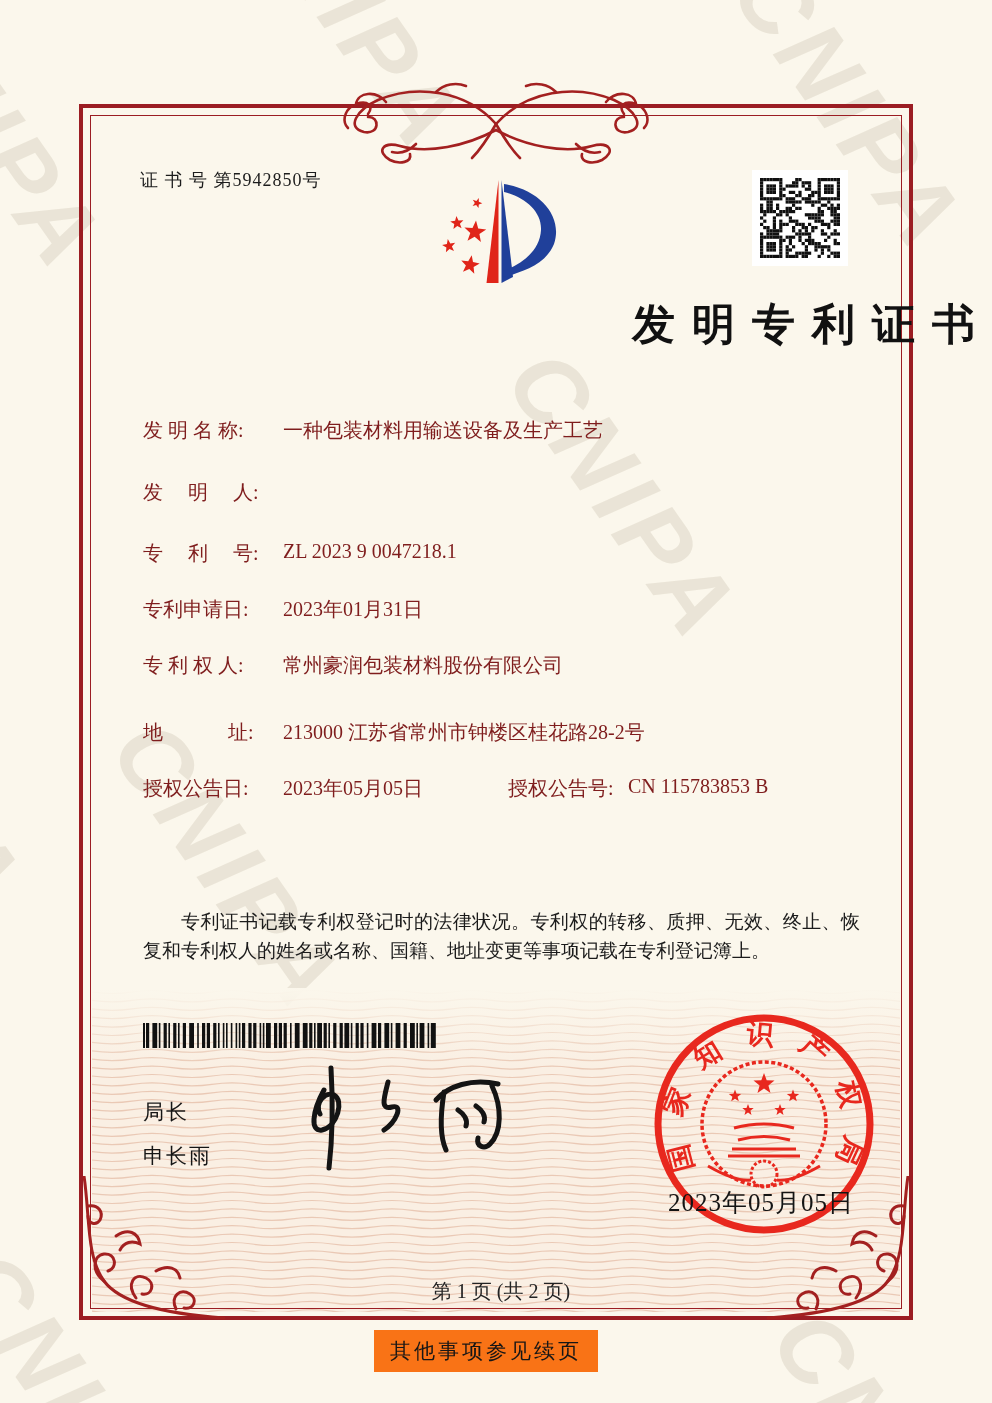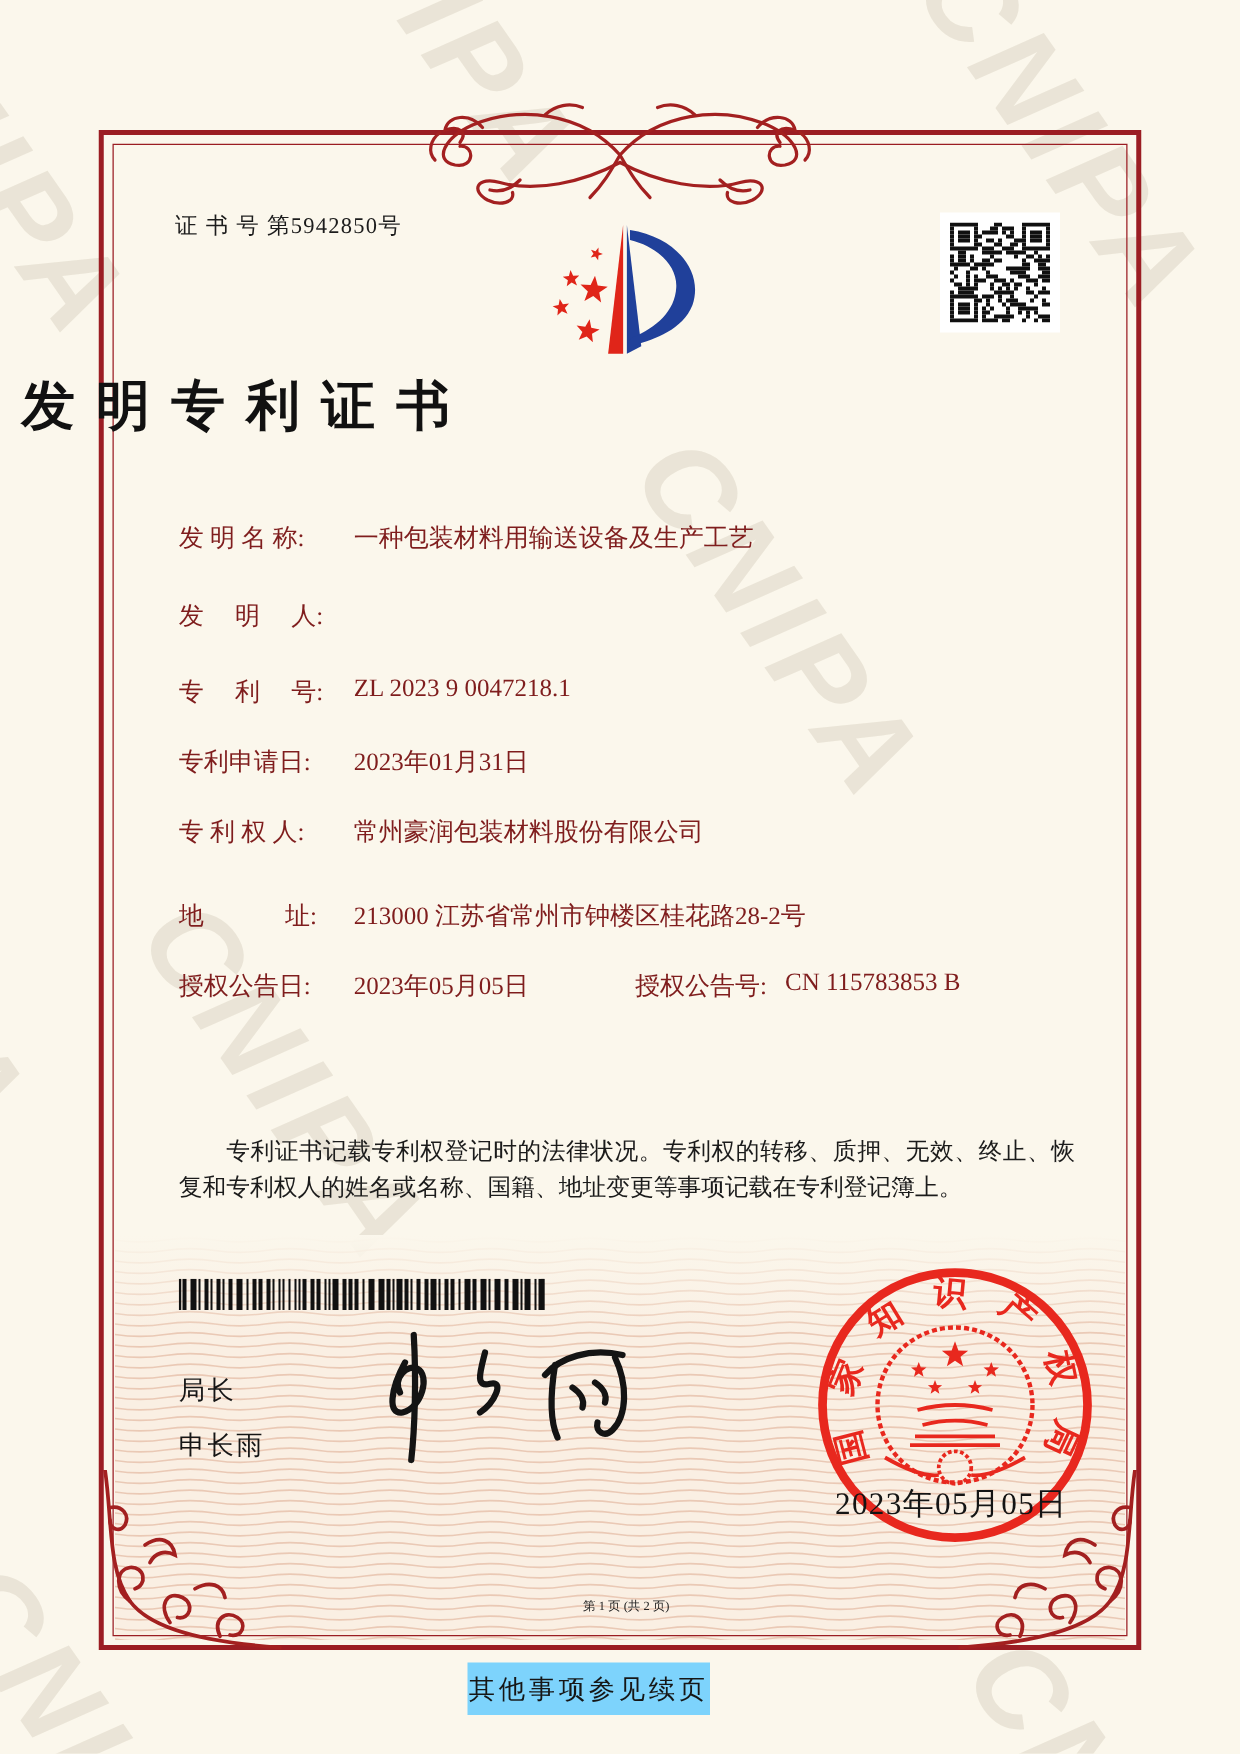--- a/index.html
+++ b/index.html
@@ -14,30 +14,30 @@
   
   .frame-outer{position:absolute;left:79px;top:104px;width:834px;height:1216px;
       border:4px solid #9b1d23;box-sizing:border-box;z-index:2;pointer-events:none;}
   .frame-inner{position:absolute;left:90px;top:115px;width:812px;height:1194px;
       border:1px solid #9b1d23;box-sizing:border-box;z-index:2;pointer-events:none;}
   
   .band{position:absolute;left:92px;top:988px;width:808px;height:324px;z-index:1;}
   .band-fade{position:absolute;left:92px;top:988px;width:808px;height:80px;z-index:1;
       background:linear-gradient(to bottom,#fbf7ec,rgba(251,247,236,0));}
   .cert-no{font-size:18px;letter-spacing:1px;color:#1c1c1c;z-index:3;margin-left:12px;}
-  .title{left:0;right:0;top:296px;text-align:left;font-size:43px;font-weight:700;
+  .title{left:0;right:0;top:296px;text-align:right;font-size:43px;font-weight:700;
       letter-spacing:17px;text-indent:17px;color:#111;z-index:3;}
   .field{left:143px;display:flex;font-size:20px;color:#7f1d1d;z-index:3;white-space:nowrap;}
   .flabel{display:inline-block;min-width:132px;}
   .fvalue{margin-left:8px;}
   .para{left:143px;width:717px;font-size:19px;line-height:29px;text-align:justify;
       text-indent:2em;color:#1b1b1b;z-index:3;}
   .officer{left:143px;font-size:21px;color:#151515;z-index:3;letter-spacing:2px;}
-  .page-num{left:0;right:0;top:1278px;text-align:center;font-size:10px;color:#222;z-index:3;margin-left:10px;}
-  .note-box{left:374px;top:1330px;width:194px;height:42px;background:#7dd3fc;
+  .page-num{left:0;right:0;top:1278px;text-align:center;font-size:20px;color:#222;z-index:3;margin-left:10px;}
+  .note-box{left:374px;top:1330px;width:224px;height:42px;background:#f97316;
       display:flex;align-items:center;justify-content:center;z-index:3;}
   .note-text{font-size:21px;letter-spacing:3px;color:#161616;}
   .seal-date{left:668px;top:1186px;width:200px;font-size:25px;color:#141414;
       letter-spacing:1px;z-index:5;white-space:nowrap;}
   .qr-box{left:752px;top:170px;width:96px;height:96px;background:#fff;z-index:3;
       display:flex;align-items:center;justify-content:center;}
   svg{display:block;}
   .z3{z-index:3;} .z4{z-index:4;}
   .corner-right{transform:scaleX(-1);}
 </style>

